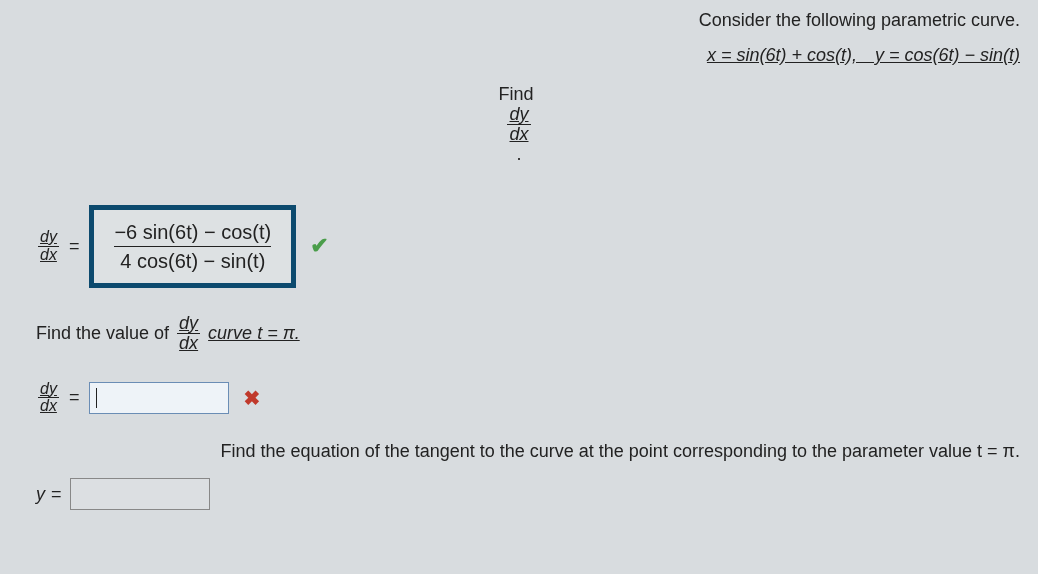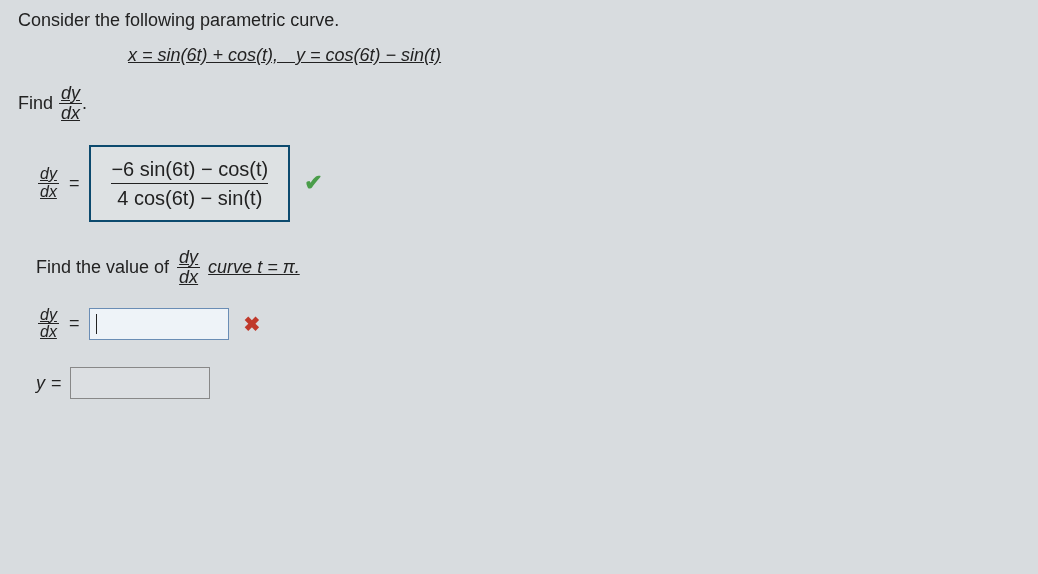--- a/index.html
+++ b/index.html
@@ -8,35 +8,37 @@
     padding: 0;
     font-family: Arial, sans-serif;
     background: #d8dcdf;
     width: 1038px;
     height: 574px;
     overflow: hidden;
   }
   .container {
     padding: 10px 18px;
     color: #222;
+    text-align: right;
   }
   .prompt-line {
     font-size: 18px;
     margin-bottom: 14px;
   }
   .equation-line {
     font-size: 18px;
     margin-left: 110px;
     margin-bottom: 18px;
   }
   .find-line {
     display: flex;
     align-items: center;
     font-size: 18px;
-    margin-bottom: 22px;
+    margin-bottom: 40px;
+    flex-direction: column;
   }
   .find-line .word {
     margin-right: 6px;
   }
   .frac {
     display: inline-flex;
     flex-direction: column;
     align-items: center;
     vertical-align: middle;
     line-height: 1.05;
@@ -48,21 +50,21 @@
     display: flex;
     align-items: center;
     margin-left: 20px;
     margin-bottom: 26px;
   }
   .answer-row .eq {
     margin: 0 10px;
     font-size: 18px;
   }
   .answer-box {
-    border: 2px solid #0c4a6e;
+    border: 5px solid #0c4a6e;
     padding: 10px 14px;
     font-size: 20px;
     background: rgba(255,255,255,0.15);
     display: flex;
     align-items: center;
   }
   .big-frac {
     display: inline-flex;
     flex-direction: column;
     align-items: center;
@@ -79,21 +81,21 @@
   .cross-icon {
     color: #c0392b;
     font-size: 20px;
     margin-left: 14px;
     font-weight: bold;
   }
   .find-value-line {
     font-size: 18px;
     display: flex;
     align-items: center;
-    margin-bottom: 20px;
+    margin-bottom: 28px;
     margin-left: 18px;
   }
   .find-value-line .spacer { margin: 0 4px; }
   .input-box {
     border: 1px solid #6a8db5;
     background: #eef3f8;
     width: 140px;
     height: 32px;
     display: inline-flex;
     align-items: center;
@@ -176,20 +178,23 @@
       <span class="den italic">dx</span>
     </span>
     <span class="eq">=</span>
     <span class="input-box">
       <span class="cursor"></span>
       <span></span>
     </span>
     <span class="cross-icon">✖</span>
   </div>
 
+  <div class="tangent-line">
+    <span>Find the equation of the tangent to the curve at the point corresponding to the parameter value t = π.</span>
+  </div>
 
   <div class="y-line">
     <span class="lbl">y</span>
     <span>=</span>
     <span style="width:8px"></span>
     <span class="plain-box"></span>
   </div>
 
 </div>
 

